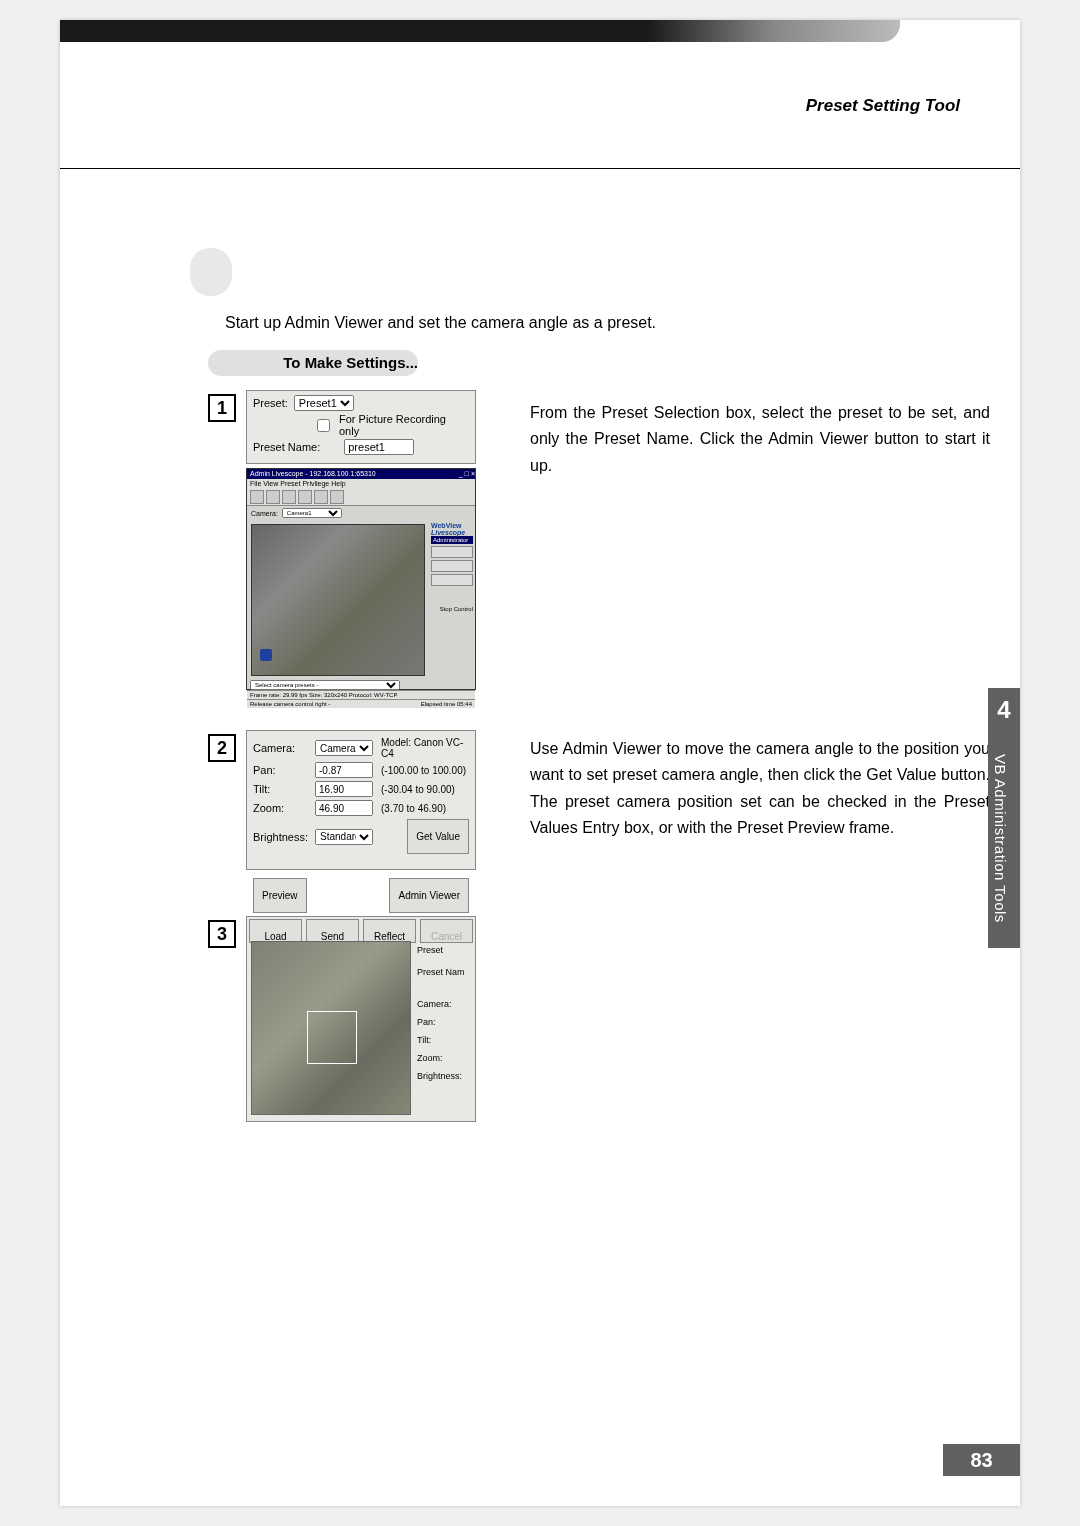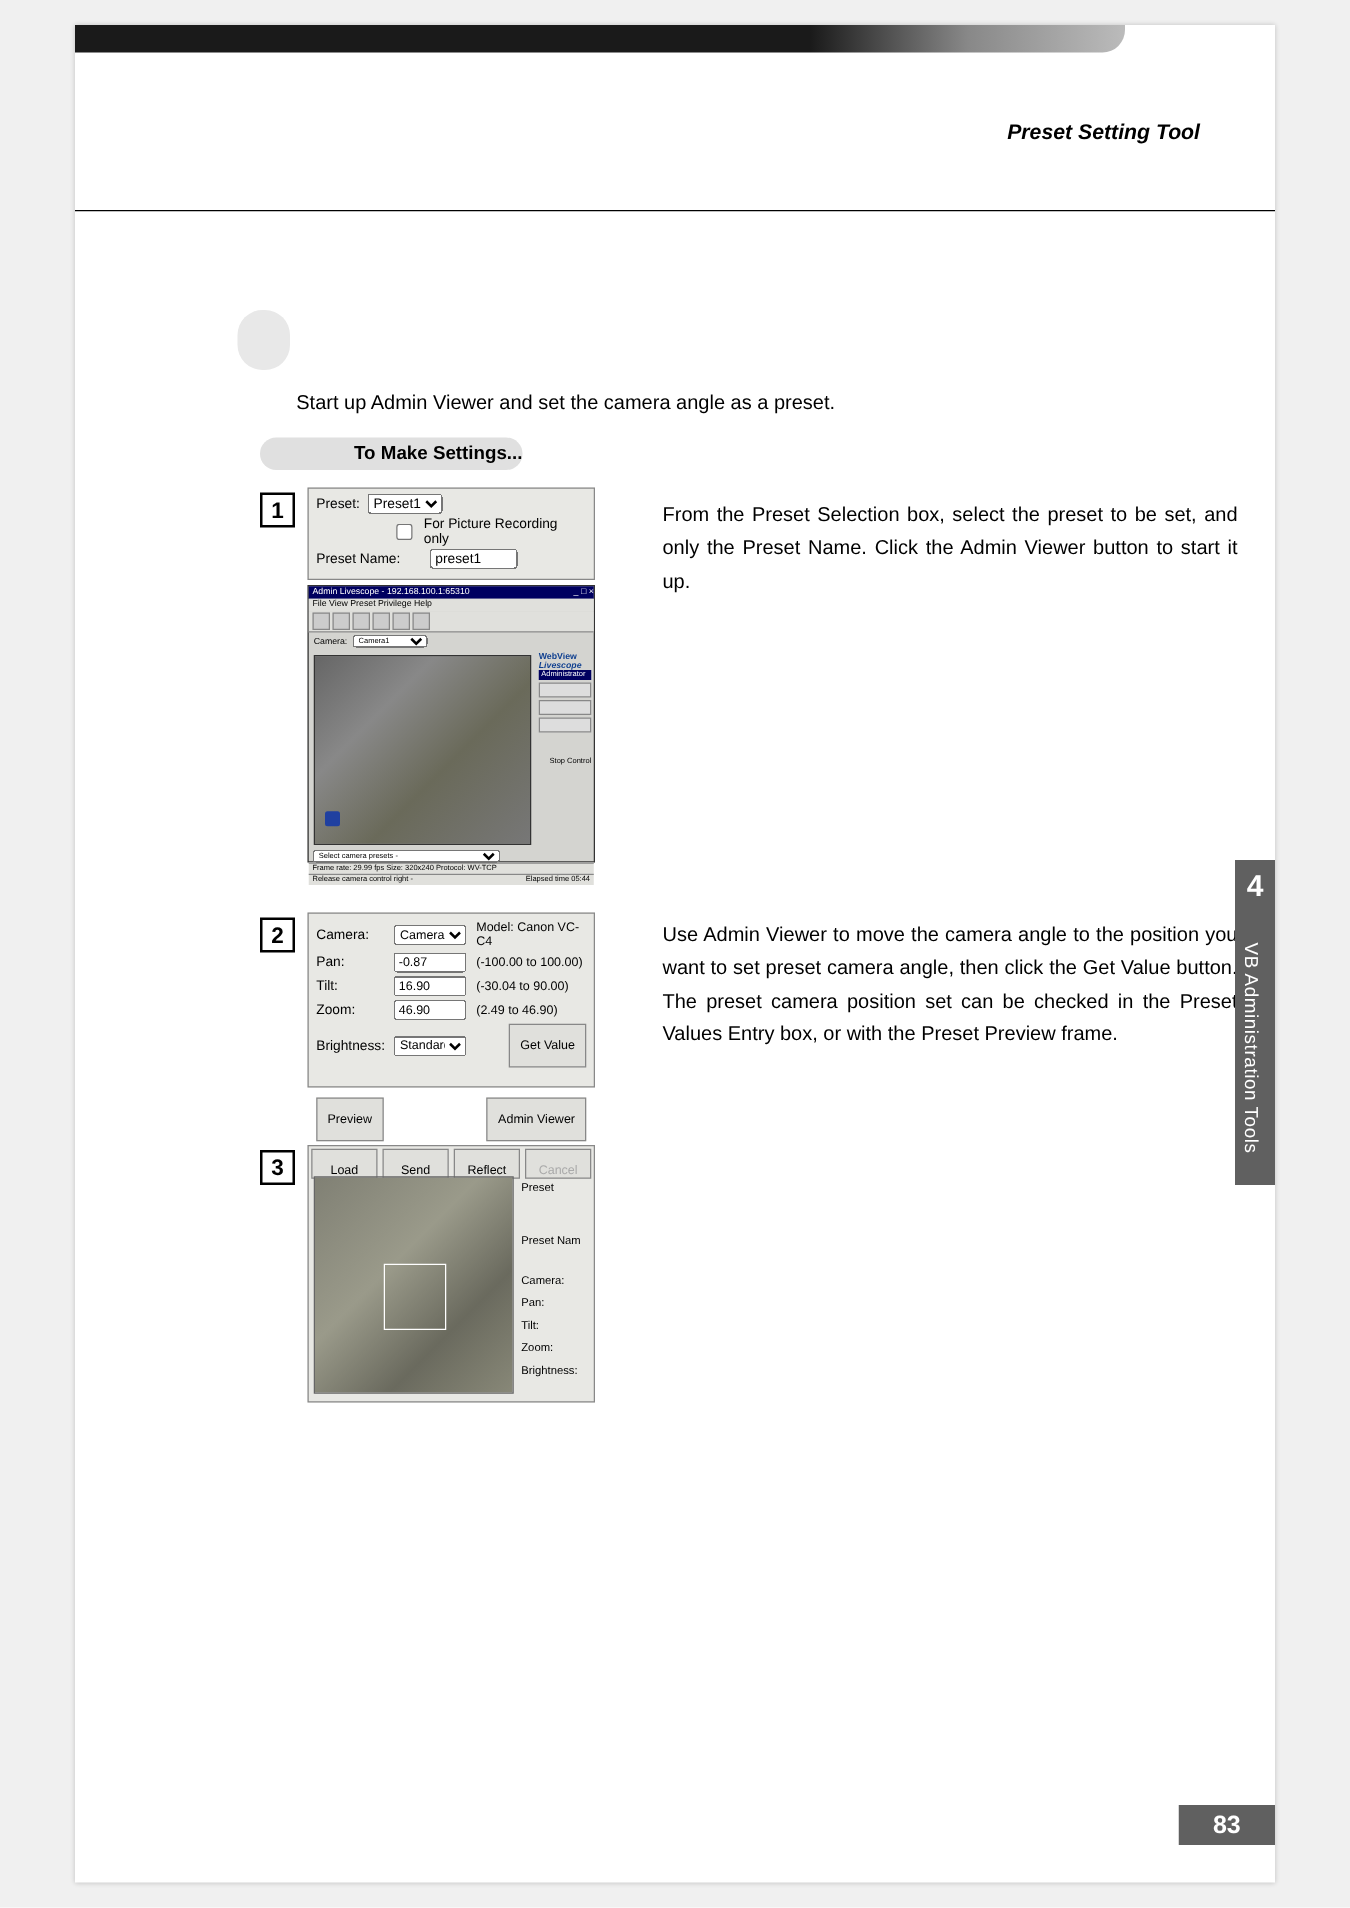--- a/index.html
+++ b/index.html
@@ -62,21 +62,20 @@
     height: 48px;
     background: #e8e8e8;
     border-radius: 20px;
   }
   .intro-text {
     position: absolute;
     top: 294px;
     left: 165px;
     font-size: 16px;
     color: #000;
-    margin-left: 12px;
   }
   .make-settings-pill {
     position: absolute;
     top: 330px;
     left: 148px;
     width: 210px;
     height: 26px;
     background: #e0e0e0;
     border-radius: 13px;
     text-align: right;
@@ -315,21 +314,21 @@
       <span class="range">(-100.00 to 100.00)</span>
     </div>
     <div class="grid-row">
       <span>Tilt:</span>
       <input type="text" value="16.90" style="">
       <span class="range">(-30.04 to 90.00)</span>
     </div>
     <div class="grid-row">
       <span>Zoom:</span>
       <input type="text" value="46.90" style="">
-      <span class="range">(2.49 to 46.90)</span>
+      <span class="range">(3.70 to 46.90)</span>
     </div>
     <div class="grid-row">
       <span>Brightness:</span>
       <select><option>Standard</option></select>
       <span style="text-align:right"><button>Get Value</button></span>
     </div>
     <div class="btn-row">
       <button>Preview</button>
       <button>Admin Viewer</button>
     </div>
@@ -343,21 +342,21 @@
       <button>Send</button>
       <button>Reflect set values</button>
       <button disabled="" style="color:#aaa">Cancel</button>
     </div>
     <div class="preview-area">
       <div class="preview-img">
         <div class="sel-box"></div>
       </div>
       <div class="plabels">
         <div>Preset</div>
-        <div style="margin-top:24px">Preset Nam</div>
+        <div style="margin-top:4px">Preset Nam</div>
         <div style="margin-top:14px">Camera:</div>
         <div>Pan:</div>
         <div>Tilt:</div>
         <div>Zoom:</div>
         <div>Brightness:</div>
       </div>
     </div>
   </div>
 
   <div class="side-tab">

